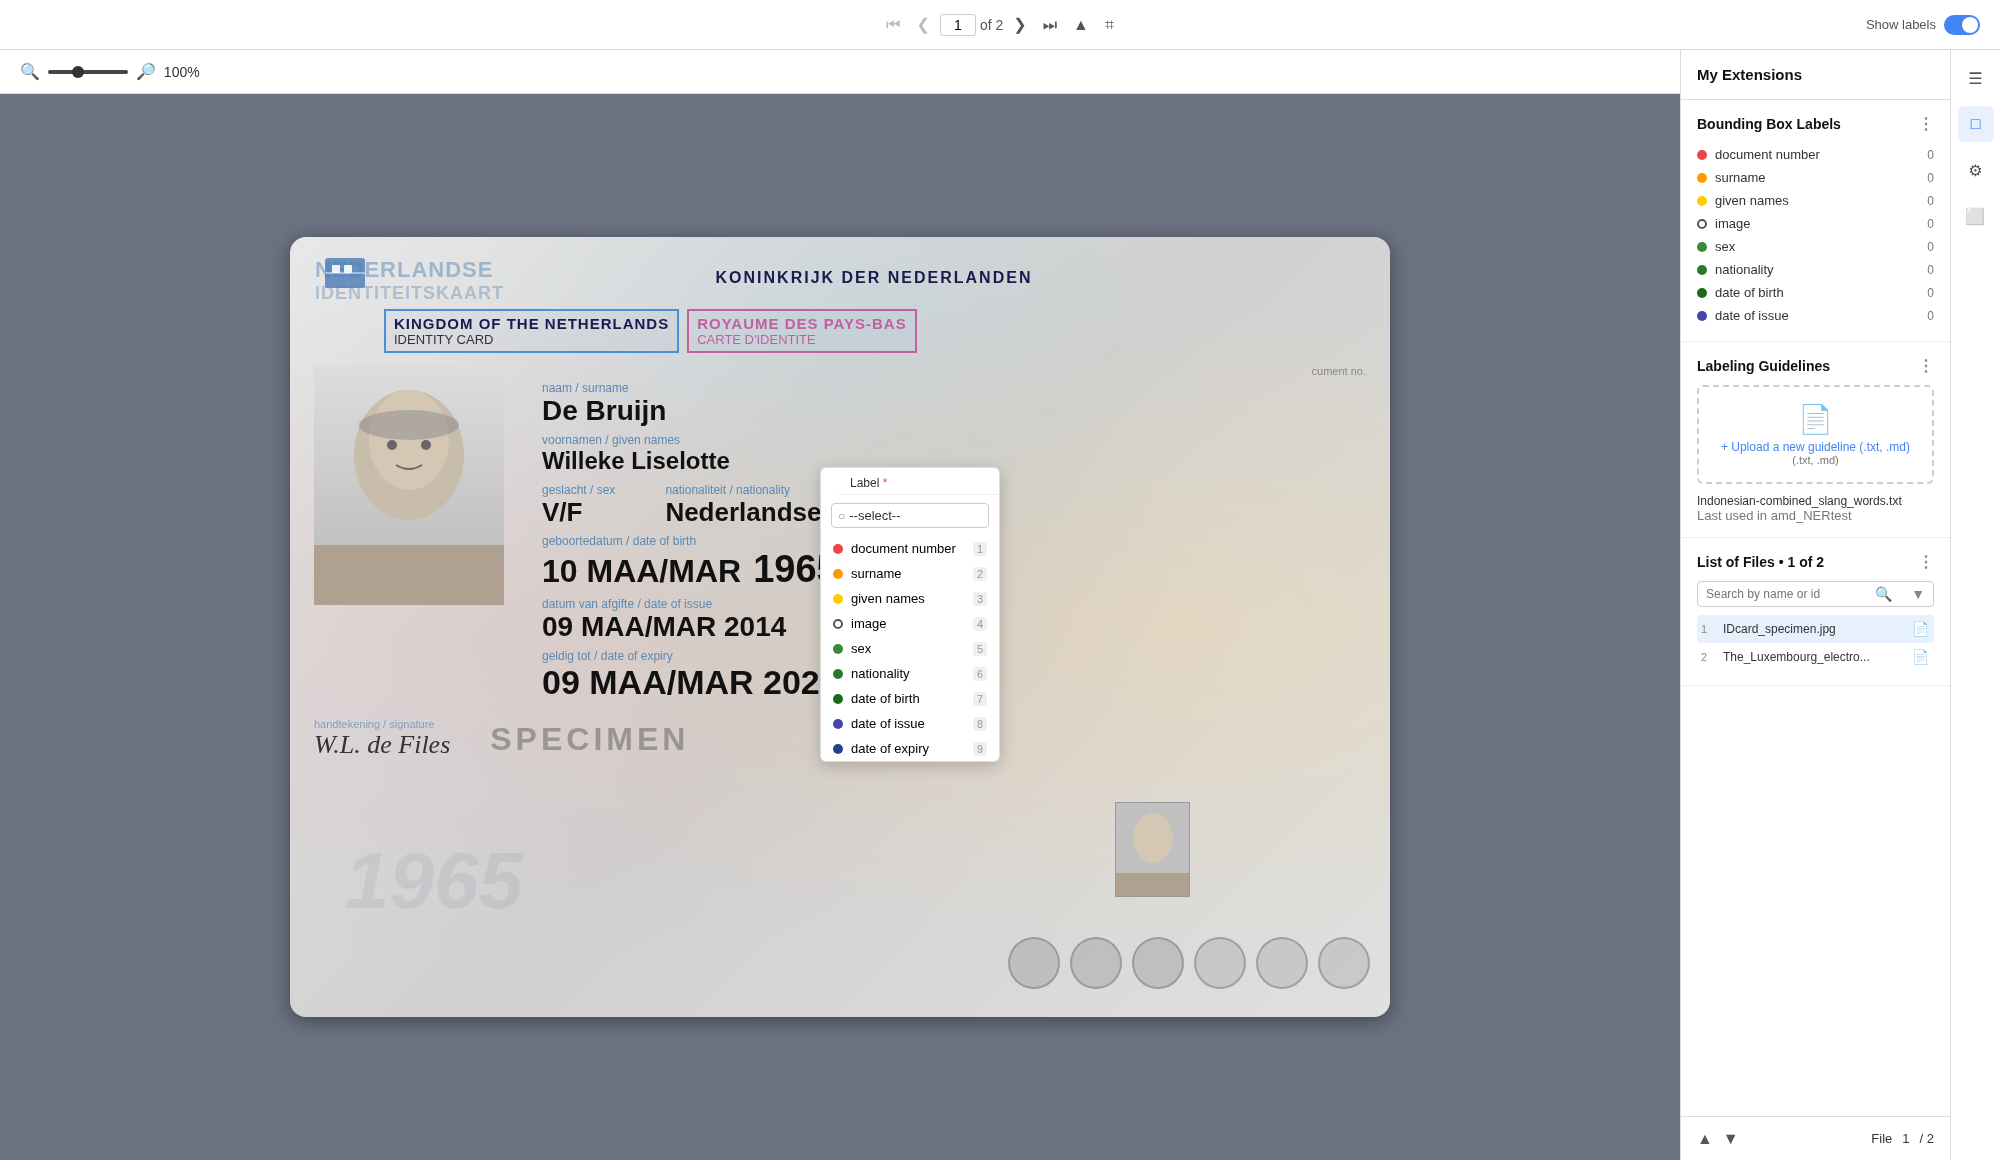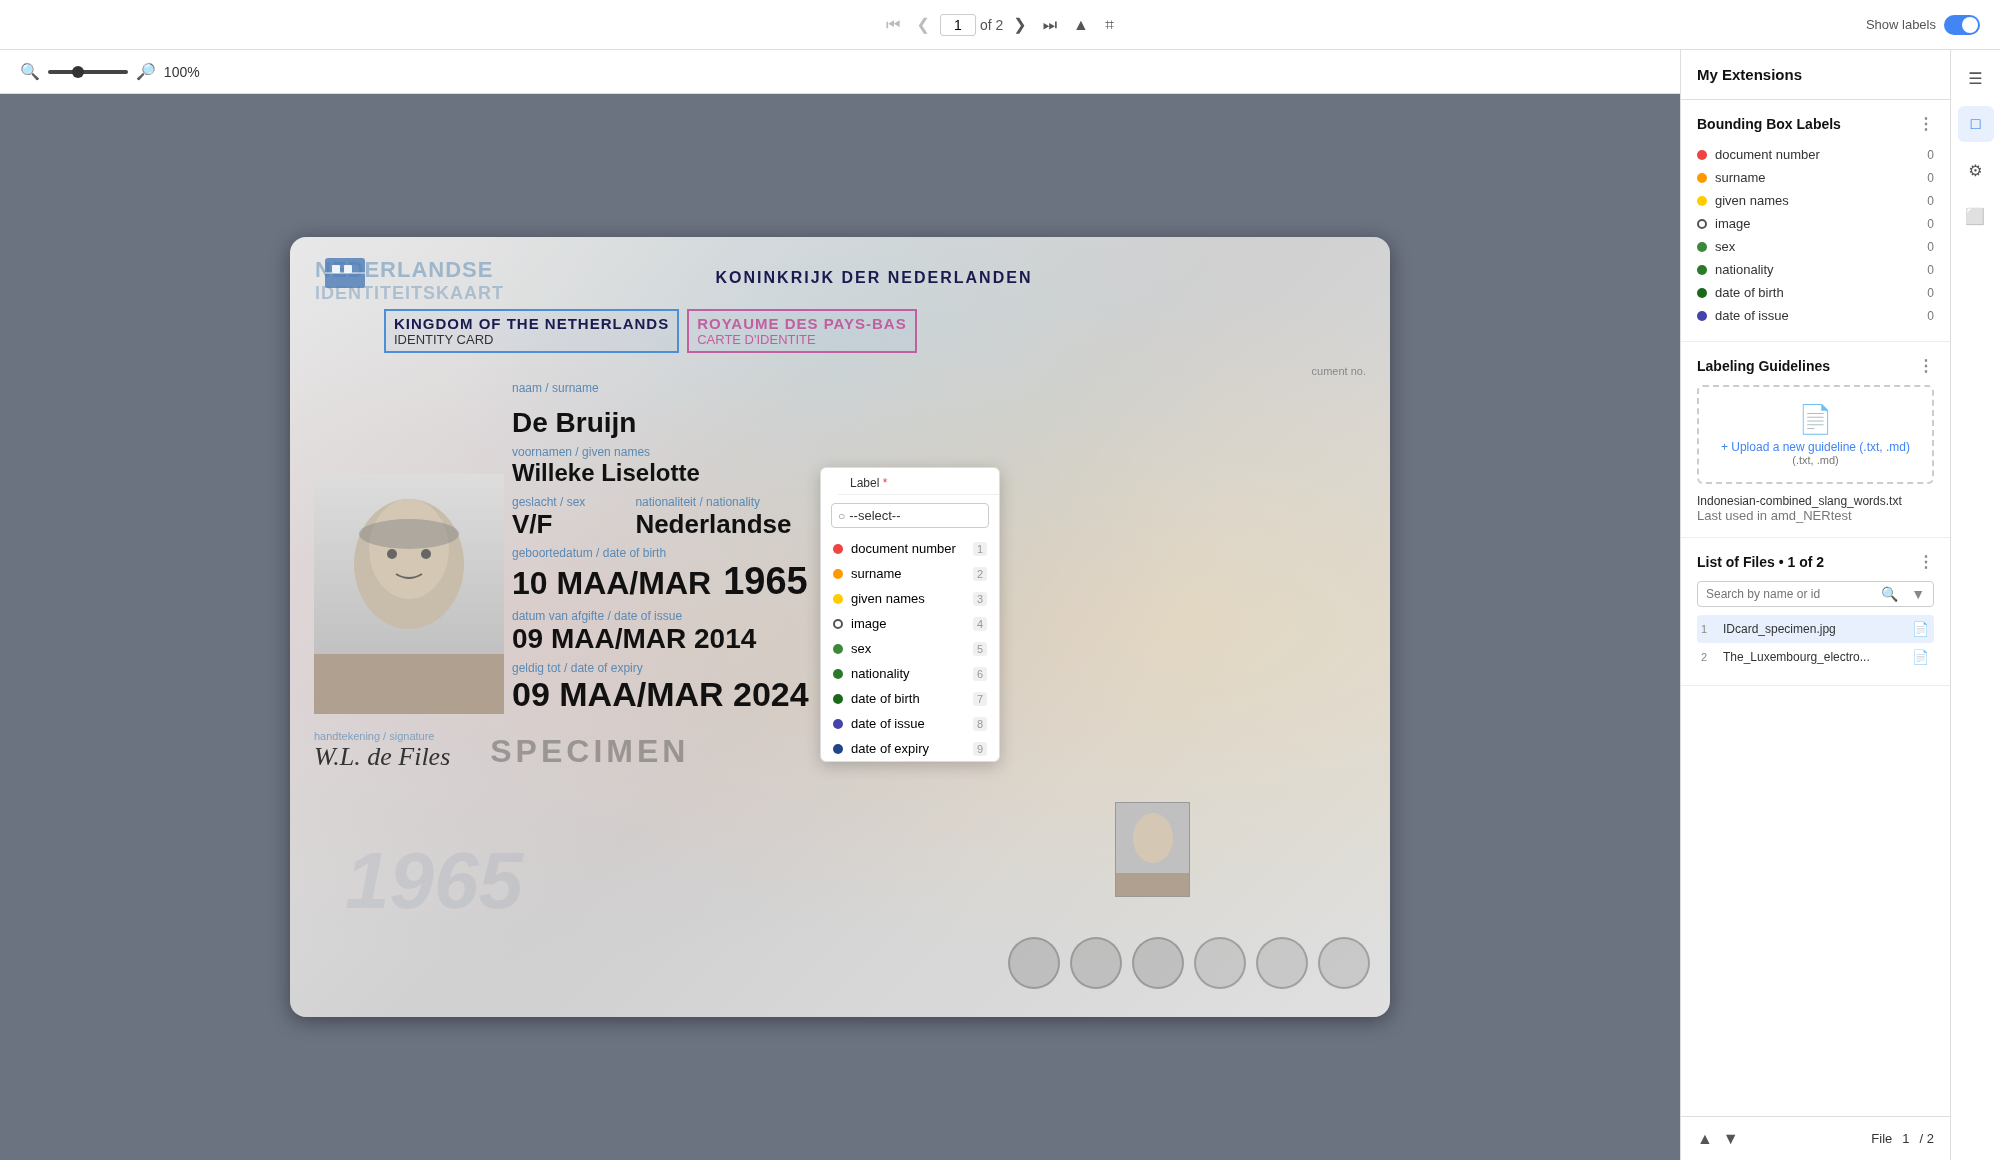--- a/index.html
+++ b/index.html
@@ -267,21 +267,21 @@
       color: #777;
     }
 
     
     .file-search {
       display: flex;
       align-items: center;
       border: 1px solid #ccc;
       border-radius: 4px;
       padding: 4px 8px;
-      gap: 8px;
+      gap: 14px;
       margin-bottom: 8px;
     }
     .file-search input {
       border: none;
       outline: none;
       font-size: 12px;
       flex: 1;
       color: #333;
     }
     .file-item {
@@ -413,21 +413,21 @@
               <div style="font-size:15px;font-weight:700;color:#1a1a4e;letter-spacing:1px;">KINGDOM OF THE NETHERLANDS</div>
               <div style="font-size:13px;color:#333;">IDENTITY CARD</div>
             </div>
 
             <div class="bbox-box" style="border-color:#c060a0;">
               <div style="font-size:15px;font-weight:700;color:#c060a0;letter-spacing:1px;">ROYAUME DES PAYS-BAS</div>
               <div style="font-size:13px;color:#c060a0;">CARTE D'IDENTITE</div>
             </div>
           </div>
 
-          <div style="display:flex;gap:8px;align-items:flex-end;">
+          <div style="display:flex;gap:38px;">
 
             <div style="width:190px;height:240px;background:linear-gradient(160deg,#d0d0d0,#a0a0a0);flex-shrink:0;position:relative;overflow:hidden;">
 
               <div style="position:absolute;top:0;left:0;right:0;bottom:0;background:linear-gradient(180deg,#ddd 0%,#b8b8b8 100%);"></div>
               <svg width="190" height="240" style="position:absolute;top:0;left:0;" viewBox="0 0 190 240">
                 <ellipse cx="95" cy="90" rx="55" ry="65" fill="#c8bcaa"></ellipse>
                 <ellipse cx="95" cy="75" rx="40" ry="50" fill="#d4c8b4"></ellipse>
                 <rect x="0" y="180" width="190" height="60" fill="#b0a090"></rect>
                 <ellipse cx="95" cy="60" rx="50" ry="15" fill="#888" opacity="0.5"></ellipse>
                 <circle cx="78" cy="80" r="5" fill="#666"></circle>
@@ -437,21 +437,21 @@
             </div>
 
             <div style="flex:1;">
 
               <div style="text-align:right;font-size:11px;color:#888;margin-bottom:4px;">
                 <span>cument no.</span>
               </div>
 
               <div style="margin-bottom:6px;">
                 <div style="font-size:12px;color:#5a8ab5;">naam / surname</div>
-                <div style="font-size:28px;font-weight:700;color:#111;margin-top:12px;">De Bruijn</div>
+                <div style="font-size:28px;font-weight:700;color:#111;">De Bruijn</div>
               </div>
 
               <div style="margin-bottom:8px;">
                 <div style="font-size:12px;color:#5a8ab5;">voornamen / given names</div>
                 <div style="font-size:24px;font-weight:700;color:#111;">Willeke Liselotte</div>
               </div>
 
               <div style="display:flex;gap:50px;margin-bottom:6px;">
                 <div>
                   <div style="font-size:12px;color:#5a8ab5;">geslacht / sex</div>

